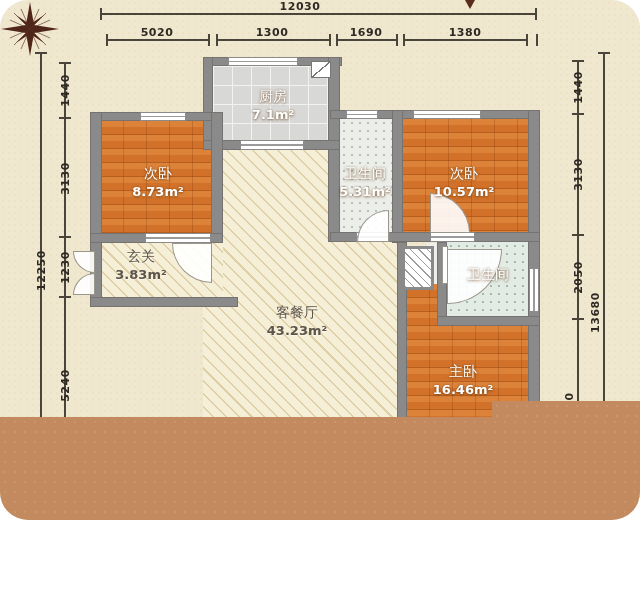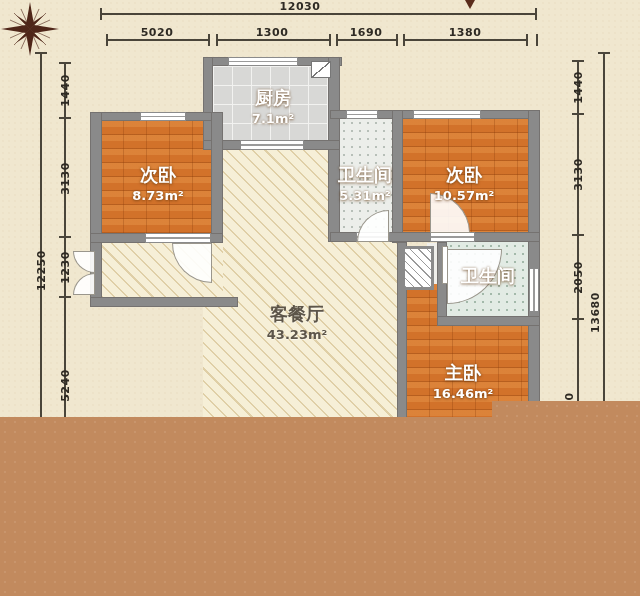--- a/index.html
+++ b/index.html
@@ -1,20 +1,20 @@
 <!DOCTYPE html>
 <html><head>
 <meta charset="utf-8">
 <style>
   html,body{margin:0;padding:0;}
   body{font-family:"DejaVu Sans","Liberation Sans",sans-serif;}
-  #canvas{position:relative;width:640px;height:596px;overflow:hidden;
+  #canvas{position:relative;width:640px;height:520px;overflow:hidden;
     background-color:#f0e7cf;
     background-image:radial-gradient(rgba(185,155,95,.06) 1px,transparent 1.4px);
-    background-size:6px 6px;}
+    background-size:6px 6px;border-radius:28px;}
   .abs{position:absolute;}
   
   .dline{position:absolute;background:#4a453a;}
   .tickv{position:absolute;width:2px;height:12px;background:#4a453a;}
   .tickh{position:absolute;width:12px;height:2px;background:#4a453a;}
   .dlab{position:absolute;font-size:11px;font-weight:bold;color:#2e2a23;text-align:center;letter-spacing:.5px;}
   .vlab{position:absolute;width:56px;font-size:11px;font-weight:bold;color:#2e2a23;text-align:center;
         transform:rotate(-90deg);transform-origin:center;letter-spacing:.5px;}
   
   .wall{position:absolute;background:#8a8a8a;box-shadow:inset 0 0 0 1px #757270;}
@@ -36,21 +36,21 @@
     background-image:repeating-linear-gradient(45deg,#9a9a9a 0 1px,transparent 1px 6px);}
   .win{position:absolute;background:#fff;border:1px solid #8b8b8b;box-sizing:border-box;}
   .win.h{background-image:linear-gradient(180deg,transparent 42%,#9a9a9a 42%,#9a9a9a 58%,transparent 58%);}
   .win.v{background-image:linear-gradient(90deg,transparent 42%,#9a9a9a 42%,#9a9a9a 58%,transparent 58%);}
   .fan{position:absolute;background:rgba(255,255,255,.9);border:1px solid #9a968c;box-sizing:border-box;}
   .leaf{position:absolute;background:#fff;border:1px solid #9a968c;box-sizing:border-box;}
   .doorsq{position:absolute;background:#fff;border:1px solid #777;box-sizing:border-box;
     background-image:linear-gradient(to bottom right,transparent 47%,#777 47%,#777 53%,transparent 53%);}
   
   .rlab{position:absolute;width:130px;text-align:center;line-height:1.05;}
-  .rlab .nm{font-size:18px;font-weight:bold;display:block;}
+  .rlab .nm{font-size:14px;font-weight:normal;display:block;}
   .rlab .ar{font-size:13px;font-weight:bold;display:block;margin-top:4px;}
   .rlab.light{color:#ffffff;text-shadow:0 1px 3px rgba(95,55,15,.65),0 0 2px rgba(95,55,15,.45);}
   .rlab.dark{color:#5d5549;text-shadow:0 1px 1px rgba(255,255,255,.55);}
   .overlay{position:absolute;background-color:#c28a5e;
     background-image:radial-gradient(rgba(255,255,255,.09) 1px,transparent 1.3px);background-size:10px 10px;}
   .cursor{position:absolute;width:0;height:0;border-left:5px solid transparent;border-right:5px solid transparent;
     border-top:9px solid #5a2c1c;}
 </style>
 </head>
 <body>
@@ -191,20 +191,24 @@
     <span class="ar">8.73m²</span>
   </div>
   <div class="rlab light" style="left:300px;top:166px">
     <span class="nm">卫生间</span>
     <span class="ar">5.31m²</span>
   </div>
   <div class="rlab light" style="left:399px;top:166px">
     <span class="nm">次卧</span>
     <span class="ar">10.57m²</span>
   </div>
+  <div class="rlab dark" style="left:76px;top:249px">
+    <span class="nm">玄关</span>
+    <span class="ar">3.83m²</span>
+  </div>
   <div class="rlab dark" style="left:232px;top:305px">
     <span class="nm">客餐厅</span>
     <span class="ar">43.23m²</span>
   </div>
   <div class="rlab light" style="left:423px;top:267px">
     <span class="nm">卫生间</span>
   </div>
   <div class="rlab light" style="left:398px;top:364px">
     <span class="nm">主卧</span>
     <span class="ar">16.46m²</span>

